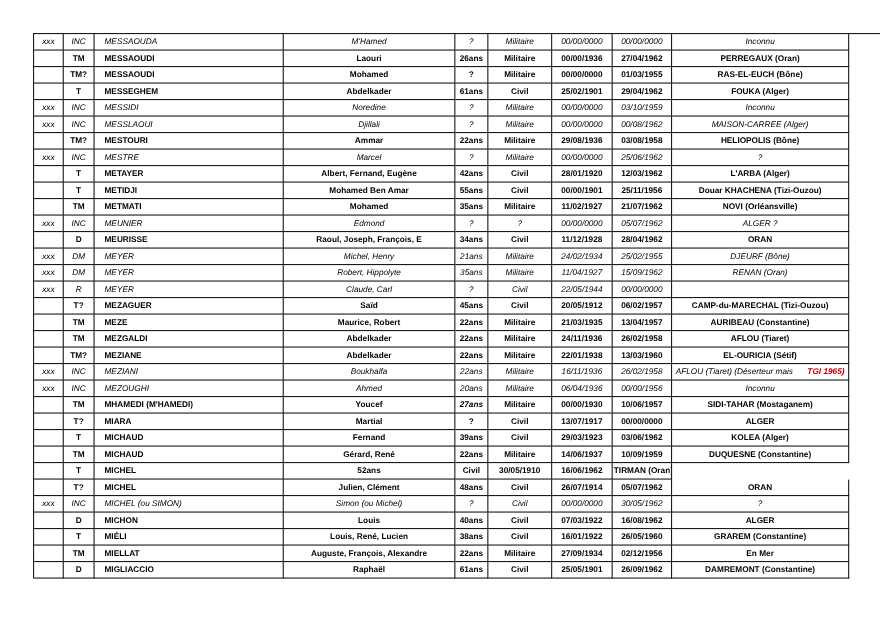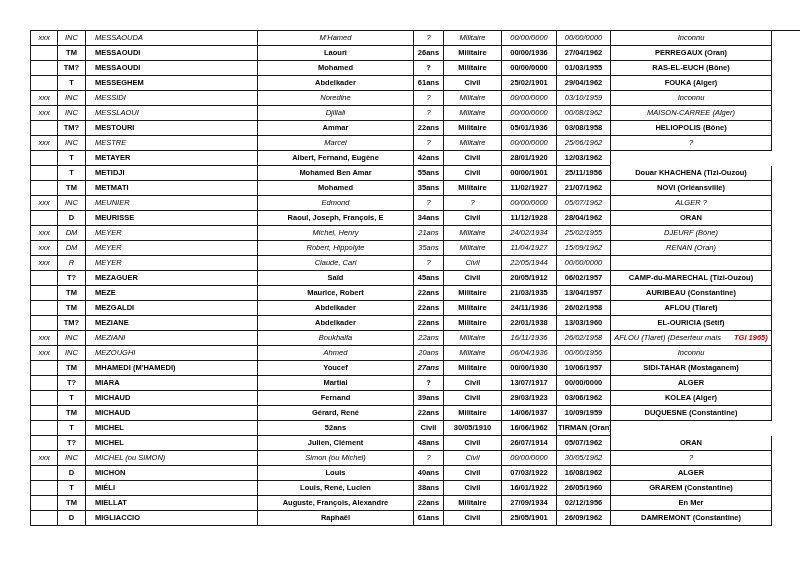--- a/index.html
+++ b/index.html
@@ -117,21 +117,21 @@
         <div class="t-cell">00/08/1962</div>
         <div class="t-cell"><span>MAISON-CARREE (Alger)</span></div>
       </div>
       <div class="t-row rs-bold">
         <div class="t-cell"></div>
         <div class="t-cell">TM?</div>
         <div class="t-cell name">MESTOURI</div>
         <div class="t-cell">Ammar</div>
         <div class="t-cell">22ans</div>
         <div class="t-cell">Militaire</div>
-        <div class="t-cell">05/01/1936</div>
+        <div class="t-cell">29/08/1936</div>
         <div class="t-cell">03/08/1958</div>
         <div class="t-cell"><span>HELIOPOLIS (Bône)</span></div>
       </div>
       <div class="t-row rs-italic">
         <div class="t-cell">xxx</div>
         <div class="t-cell">INC</div>
         <div class="t-cell name">MESTRE</div>
         <div class="t-cell">Marcel</div>
         <div class="t-cell">?</div>
         <div class="t-cell">Militaire</div>
@@ -141,20 +141,21 @@
       </div>
       <div class="t-row rs-bold">
         <div class="t-cell"></div>
         <div class="t-cell">T</div>
         <div class="t-cell name">METAYER</div>
         <div class="t-cell">Albert, Fernand, Eugène</div>
         <div class="t-cell">42ans</div>
         <div class="t-cell">Civil</div>
         <div class="t-cell">28/01/1920</div>
         <div class="t-cell">12/03/1962</div>
+        <div class="t-cell"><span>L'ARBA (Alger)</span></div>
       </div>
       <div class="t-row rs-bold">
         <div class="t-cell"></div>
         <div class="t-cell">T</div>
         <div class="t-cell name">METIDJI</div>
         <div class="t-cell">Mohamed Ben Amar</div>
         <div class="t-cell">55ans</div>
         <div class="t-cell">Civil</div>
         <div class="t-cell">00/00/1901</div>
         <div class="t-cell">25/11/1956</div>

